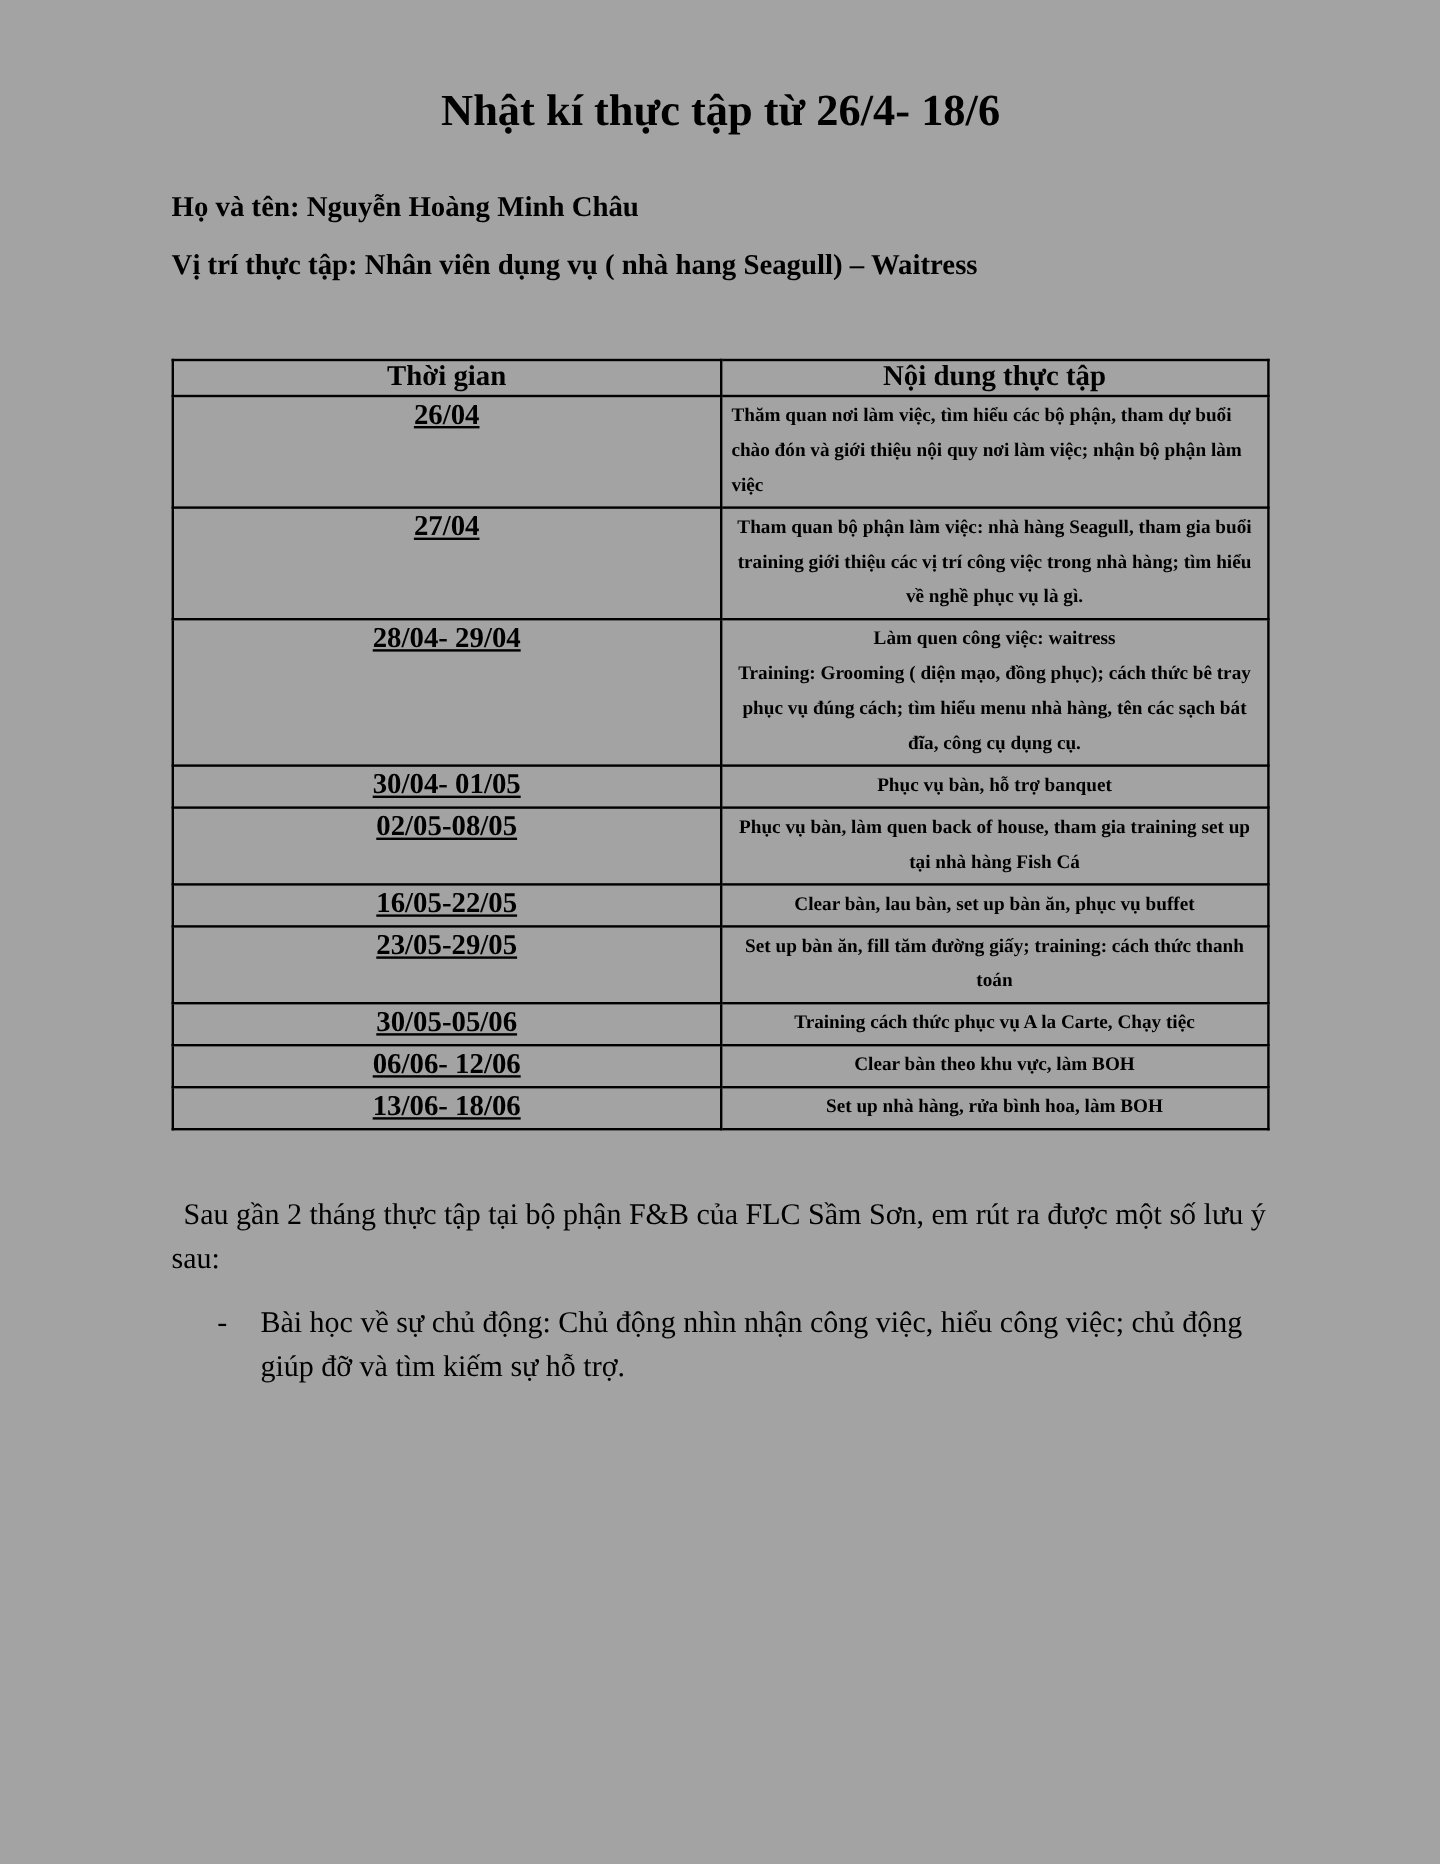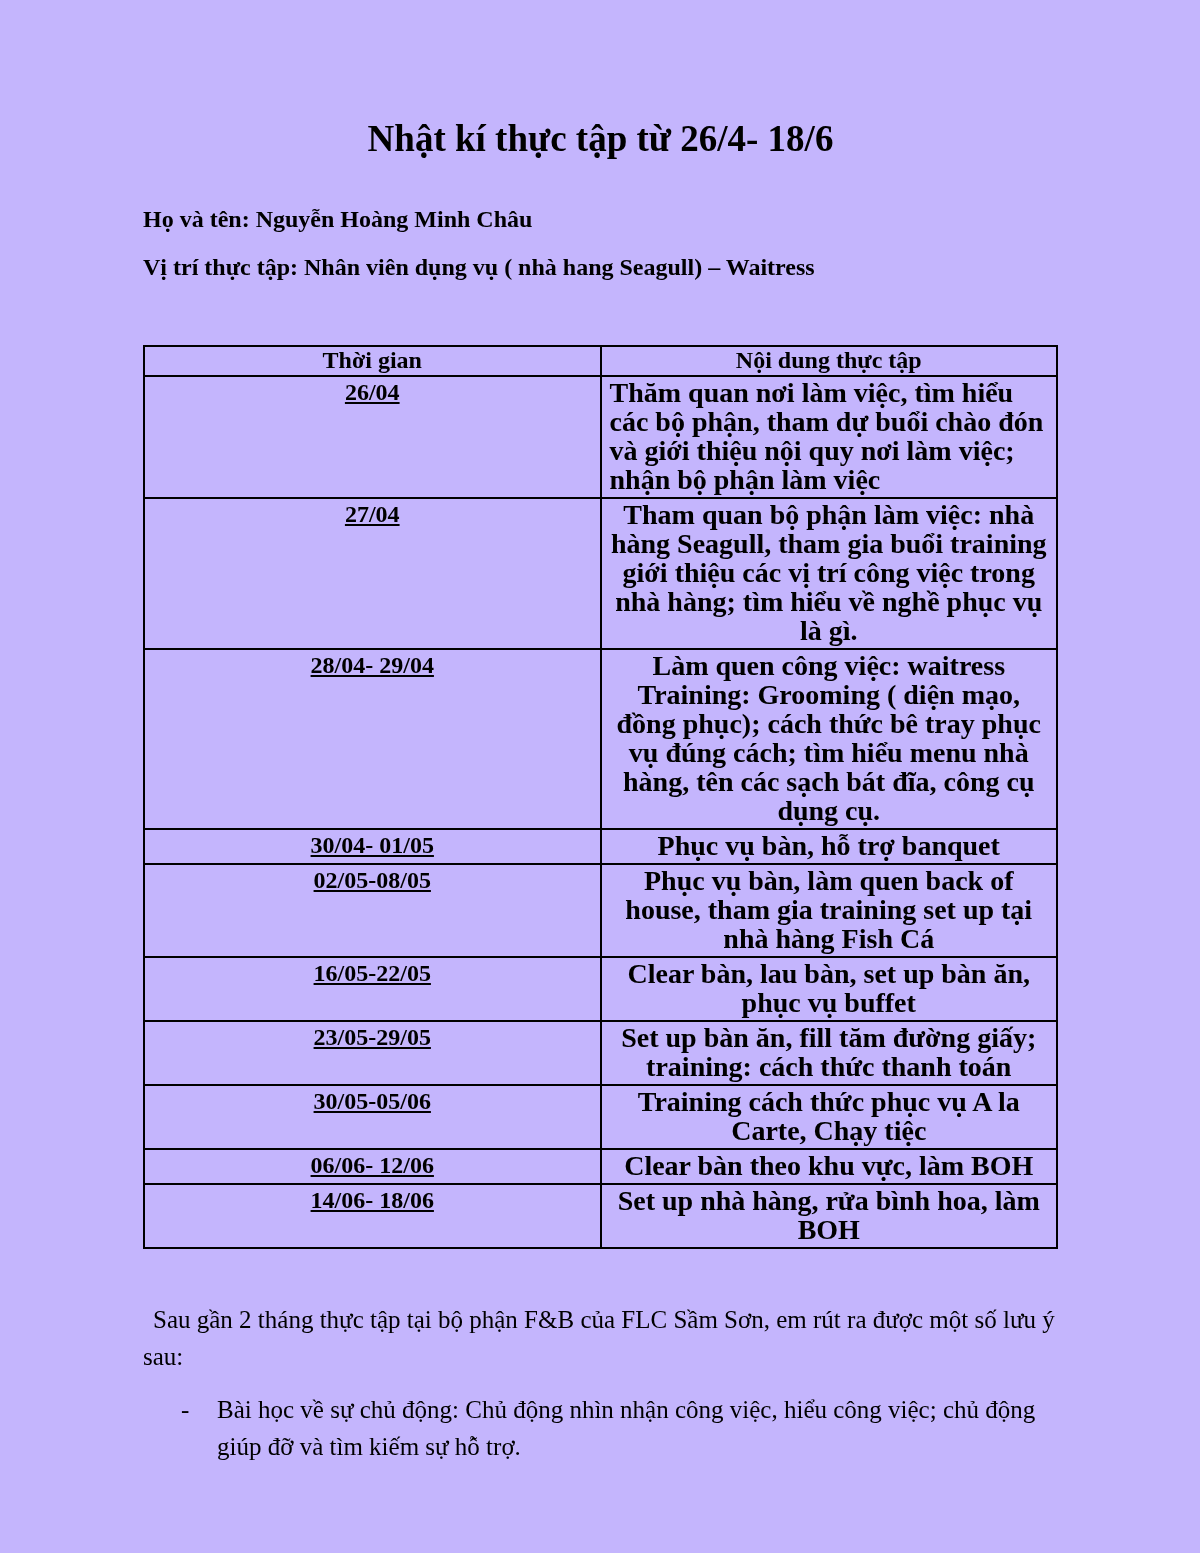--- a/index.html
+++ b/index.html
@@ -5,25 +5,25 @@
   html, body {
     margin: 0;
     padding: 0;
     background: #ffffff;
   }
   .page {
     position: relative;
     width: 1200px;
     height: 1553px;
     margin: 0 auto;
-    background: #c4b5fd;
+    background: #a3a3a3;
     color: #000000;
     font-family: "Liberation Serif", serif;
     box-sizing: border-box;
-    padding: 118px 142px 0 143px;
+    padding: 72px 142px 0 143px;
     overflow: hidden;
   }
   .doc-title {
     font-size: 37px;
     font-weight: bold;
     text-align: center;
     margin: 0 0 44px 0;
     line-height: 42px;
   }
   .meta-line {
@@ -55,21 +55,21 @@
     text-align: center;
     vertical-align: top;
     font-size: 24px;
     line-height: 29px;
     padding: 1px 4px;
     text-decoration: underline;
   }
   td.content-cell {
     text-align: center;
     vertical-align: top;
-    font-size: 28px;
+    font-size: 16px;
     line-height: 29px;
     padding: 1px 8px 3px 8px;
     white-space: pre-line;
   }
   td.content-cell.align-left {
     text-align: left;
   }
   .summary-paragraph {
     font-size: 25px;
     font-weight: normal;
@@ -143,21 +143,21 @@
       </tr>
       <tr>
         <td class="time-cell">30/05-05/06</td>
         <td class="content-cell">Training cách thức phục vụ A la Carte, Chạy tiệc</td>
       </tr>
       <tr>
         <td class="time-cell">06/06- 12/06</td>
         <td class="content-cell">Clear bàn theo khu vực, làm BOH</td>
       </tr>
       <tr>
-        <td class="time-cell">14/06- 18/06</td>
+        <td class="time-cell">13/06- 18/06</td>
         <td class="content-cell">Set up nhà hàng, rửa bình hoa, làm BOH</td>
       </tr>
     </tbody>
   </table>
 
   <p class="summary-paragraph">Sau gần 2 tháng thực tập tại bộ phận F&amp;B của FLC Sầm Sơn, em rút ra được một số lưu ý sau:</p>
 
   <div class="bullet-item">
     <span class="bullet-marker">-</span>
     <span class="bullet-text">Bài học về sự chủ động: Chủ động nhìn nhận công việc, hiểu công việc; chủ động giúp đỡ và tìm kiếm sự hỗ trợ.</span>

